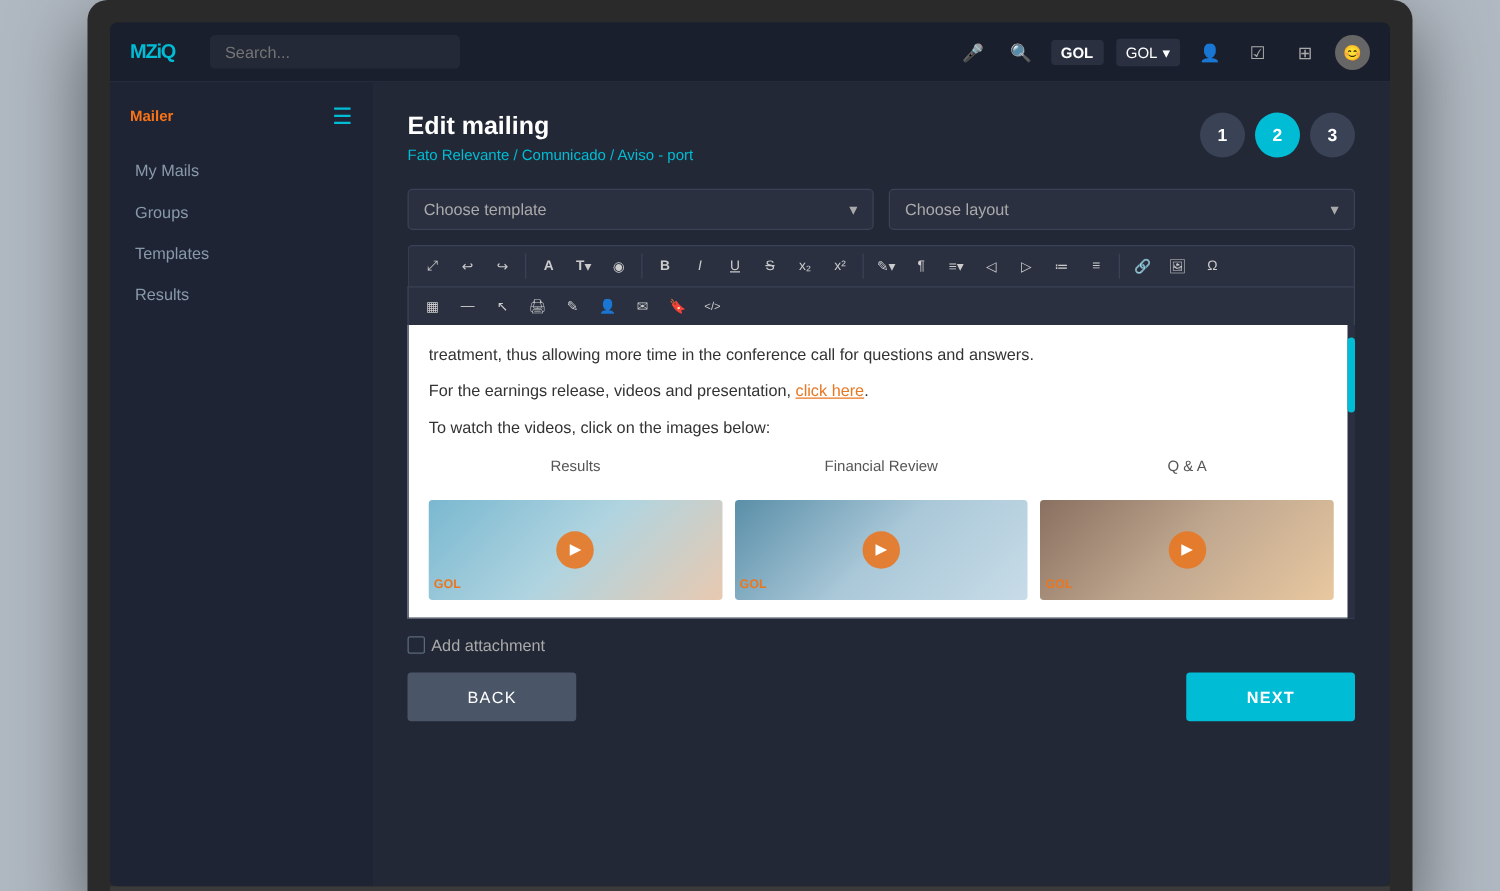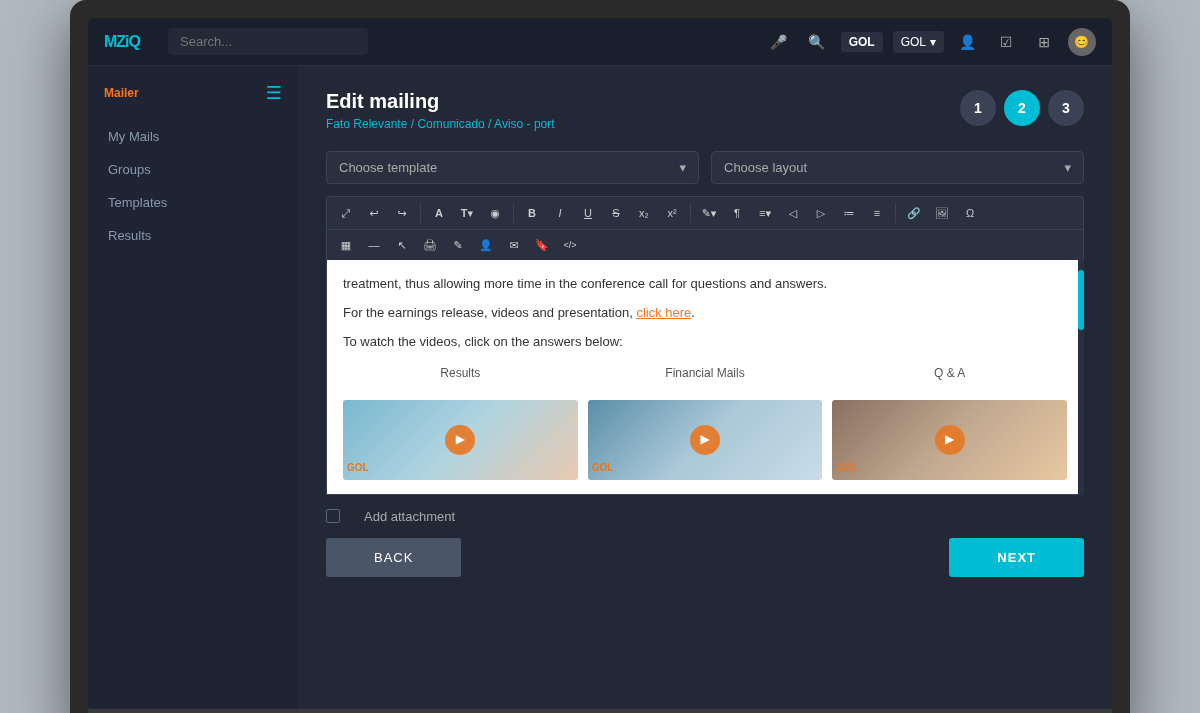--- a/index.html
+++ b/index.html
@@ -371,21 +371,21 @@
       height: 60px;
       background: #00bcd4;
       border-radius: 3px;
       margin-top: 10px;
     }
 
     
     .attachment-row {
       display: flex;
       align-items: center;
-      gap: 24px;
+      gap: 5px;
       margin: 14px 0;
     }
 
     .checkbox {
       width: 14px;
       height: 14px;
       border: 1px solid #5a6a7a;
       border-radius: 2px;
       background: transparent;
       cursor: pointer;
@@ -560,34 +560,34 @@
           <div style="position:relative">
             <div class="editor-content">
               <div style="position:absolute;right:0;top:0;width:6px;height:100%;background:#2a3040;z-index:10">
                 <div class="scrollbar-thumb"></div>
               </div>
               <div class="email-body">
                 <p class="email-text">treatment, thus allowing more time in the conference call for questions and answers.</p>
                 <p class="email-text">
                   <span>For the earnings release, videos and presentation,</span>&nbsp;<a class="email-link" href="#">click here</a><span>.</span>
                 </p>
-                <p class="email-text">To watch the videos, click on the answers below:</p>
+                <p class="email-text">To watch the videos, click on the images below:</p>
 
                 <div class="email-images-row">
 
                   <div class="email-image-block">
                     <div class="email-image-label">Results</div>
                     <div class="image-thumb img1">
                       <div class="play-btn">▶</div>
                       <div class="gol-logo-overlay">GOL</div>
                     </div>
                   </div>
 
                   <div class="email-image-block">
-                    <div class="email-image-label">Financial Mails</div>
+                    <div class="email-image-label">Financial Review</div>
                     <div class="image-thumb img2">
                       <div class="play-btn">▶</div>
                       <div class="gol-logo-overlay">GOL</div>
                     </div>
                   </div>
 
                   <div class="email-image-block">
                     <div class="email-image-label">Q &amp; A</div>
                     <div class="image-thumb img3">
                       <div class="play-btn">▶</div>

